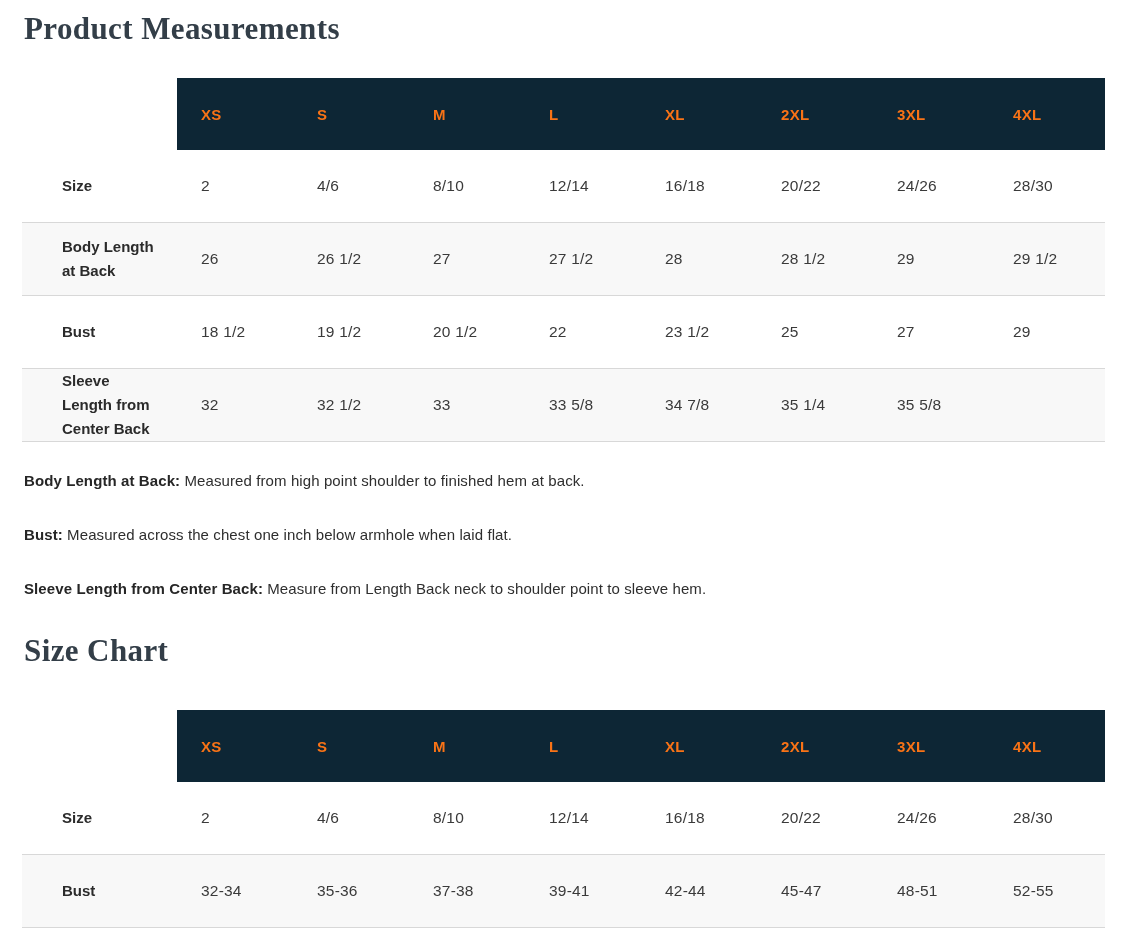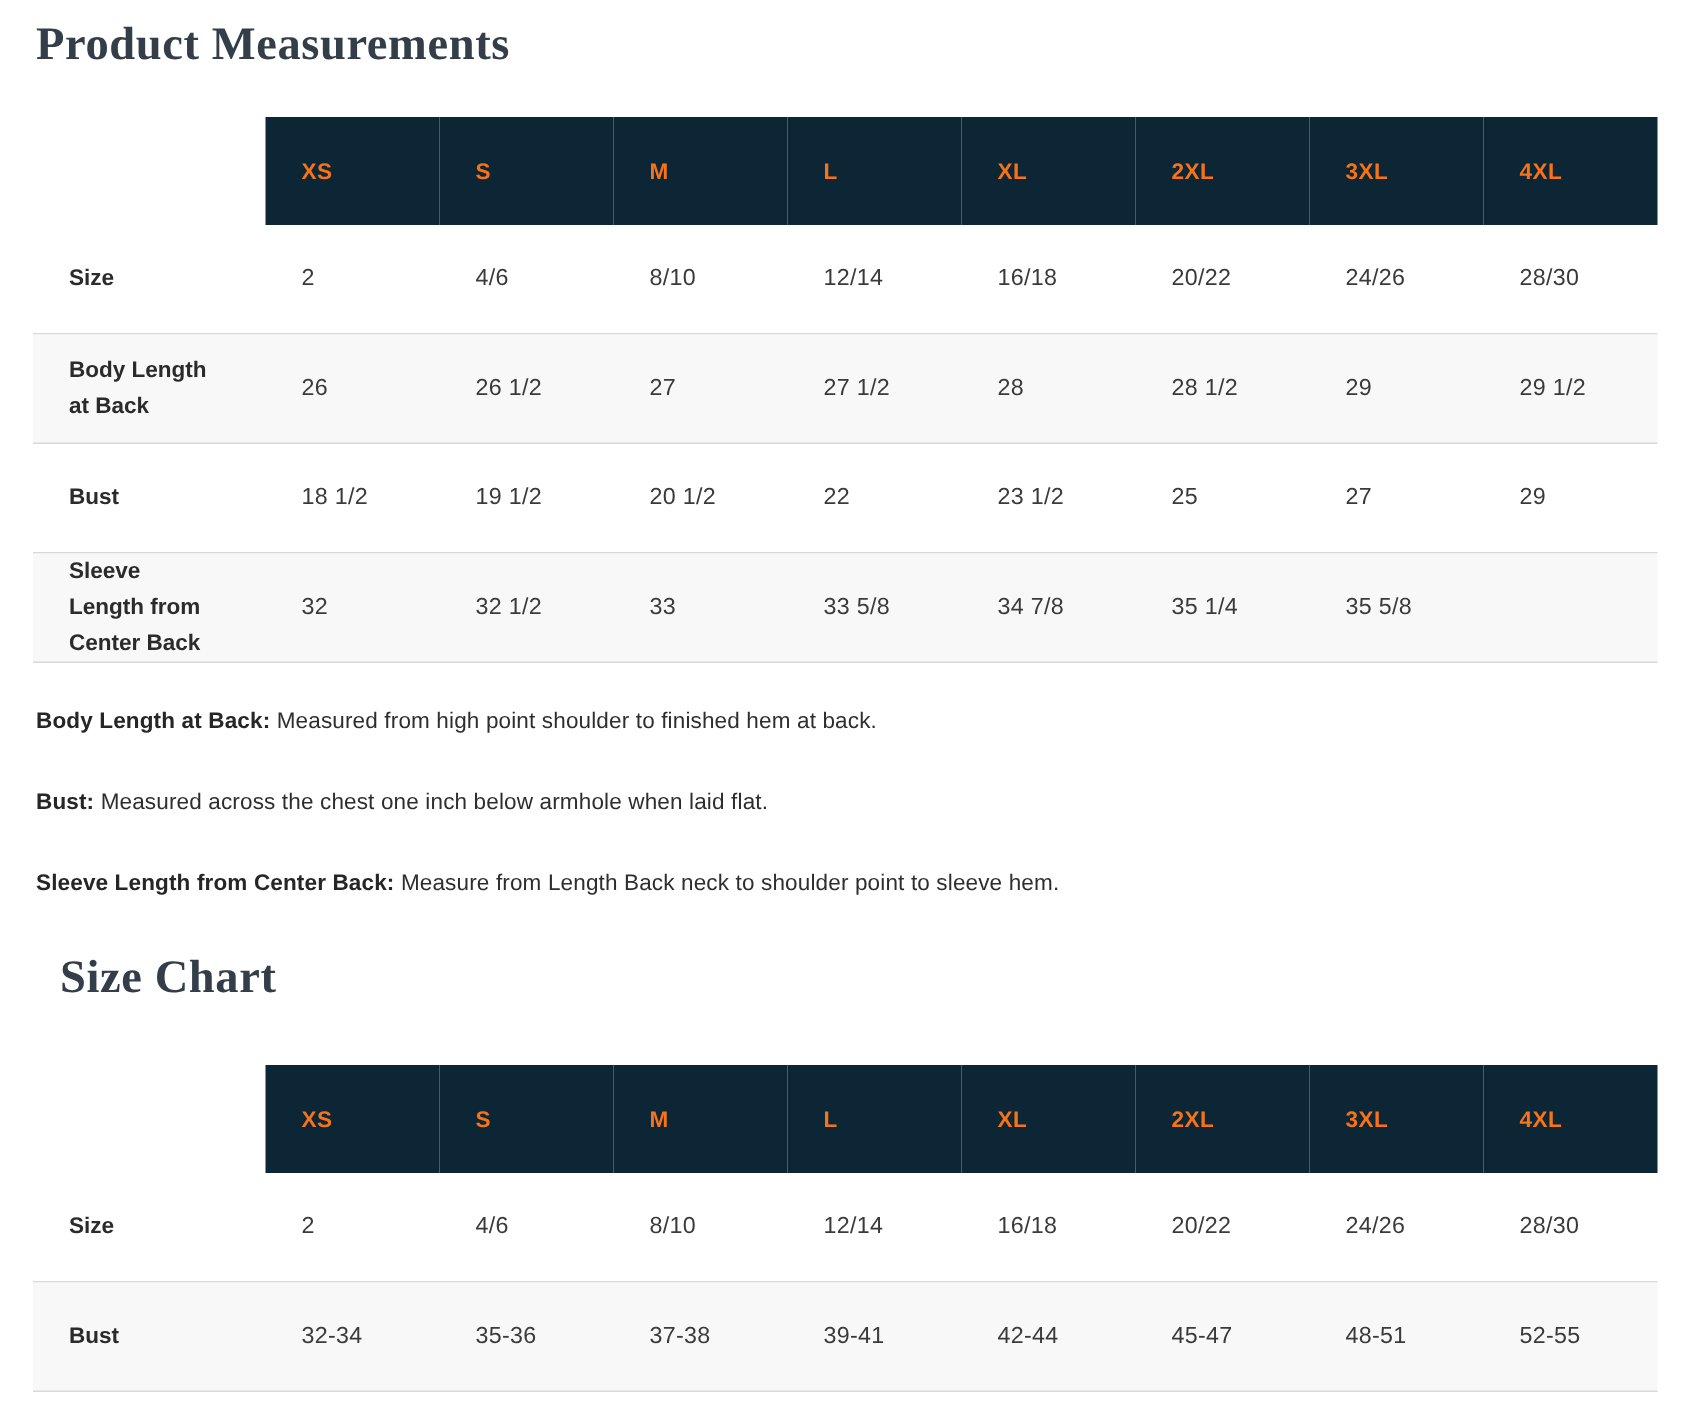--- a/index.html
+++ b/index.html
@@ -24,21 +24,21 @@
   .section-title {
     font-family: "Liberation Serif", serif;
     font-weight: 600;
     font-size: 31px;
     line-height: 38px;
     letter-spacing: 0.4px;
     color: var(--heading);
   }
 
   #pm-title { margin: 10px 24px 12px 24px; }
-  #sc-title { margin: 18px 24px 0 40px; }
+  #sc-title { margin: 18px 24px 0 24px; }
 
   .size-table {
     width: 1083px;
     margin: 30px 22px 0 22px;
   }
   #sc-table { margin-top: 40px; }
 
   .trow {
     display: grid;
     grid-template-columns: 155px repeat(8, 1fr);
@@ -66,21 +66,21 @@
   }
 
   .head-spacer { background: transparent; }
 
   .label-cell {
     font-weight: bold;
     font-size: 15px;
     line-height: 24px;
     color: var(--label);
   }
-  .label-cell span { display: block; max-width: 95px; }
+  .label-cell span { display: block; max-width: 95px; margin-left: 16px; }
 
   .data-cell {
     font-size: 15.5px;
     color: var(--body-text);
     letter-spacing: 0.2px;
   }
 
   .definitions { margin: 28px 24px 0 24px; }
   .definitions p {
     font-size: 15px;

